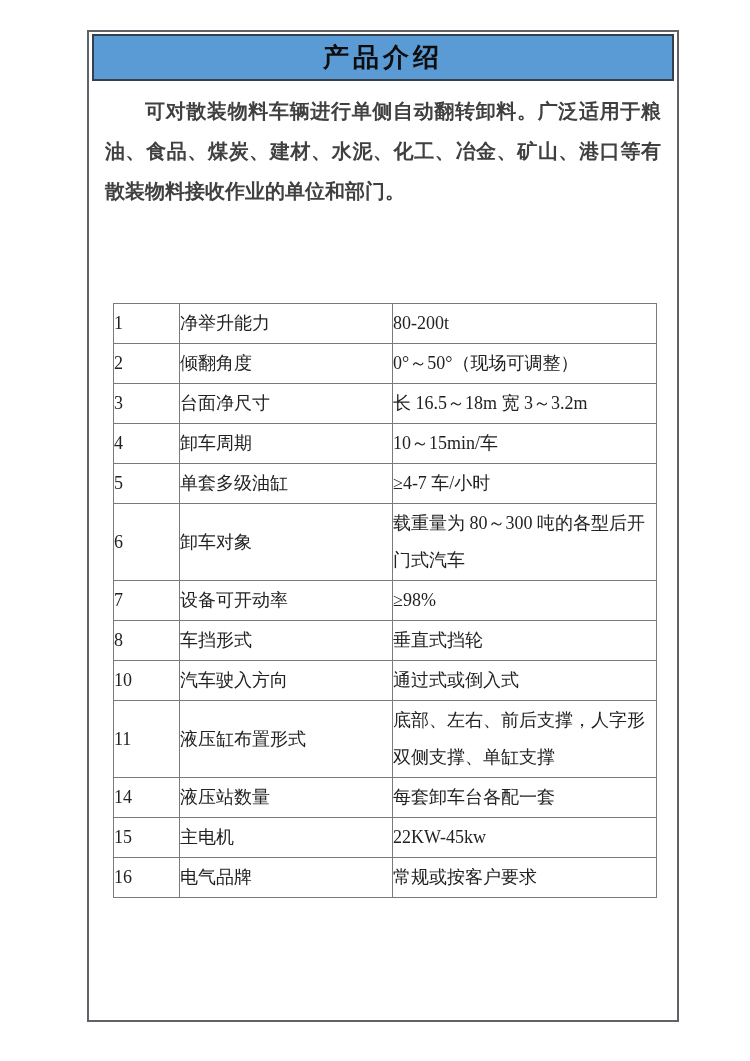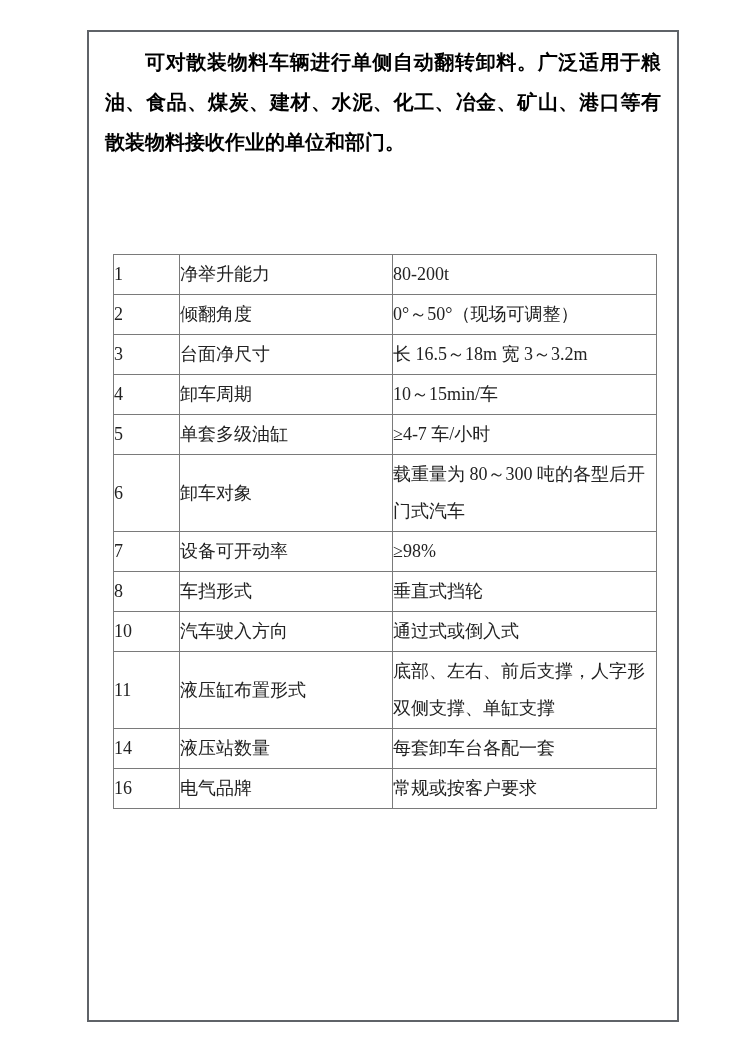--- a/index.html
+++ b/index.html
@@ -42,21 +42,21 @@
     height: 198px;
     padding: 10px 16px 4px 16px;
     overflow: hidden;
   }
   .intro-body p {
     font-size: 20px;
     font-weight: bold;
     line-height: 40px;
     text-align: justify;
     text-indent: 2em;
-    color: #000000;
+    color: #404040;
   }
   .table-section {
     padding: 24px 0 0 24px;
   }
   table.params-table {
     border-collapse: collapse;
     width: 543px;
     table-layout: fixed;
   }
   table.params-table td {
@@ -71,20 +71,23 @@
   td.c-no    { width: 66px;  padding-left: 10px; }
   td.c-name  { width: 213px; padding-left: 21px; }
   td.c-value { width: 264px; padding-left: 13px; }
 </style>
 </head>
 <body>
 
 <div class="page">
   <div class="content-frame">
 
+    <div class="section-band">
+      <span class="band-title">产品介绍</span>
+    </div>
 
     <div class="intro-body">
       <p>可对散装物料车辆进行单侧自动翻转卸料。广泛适用于粮油、食品、煤炭、建材、水泥、化工、冶金、矿山、港口等有散装物料接收作业的单位和部门。</p>
     </div>
 
 
     <div class="table-section">
       <table class="params-table">
         <tbody>
 
@@ -148,20 +151,25 @@
               <td class="c-value">底部、左右、前后支撑，人字形双侧支撑、单缸支撑</td>
             </tr>
 
 
             <tr>
               <td class="c-no">14</td>
               <td class="c-name">液压站数量</td>
               <td class="c-value">每套卸车台各配一套</td>
             </tr>
 
+            <tr>
+              <td class="c-no">15</td>
+              <td class="c-name">主电机</td>
+              <td class="c-value">22KW-45kw</td>
+            </tr>
 
             <tr>
               <td class="c-no">16</td>
               <td class="c-name">电气品牌</td>
               <td class="c-value">常规或按客户要求</td>
             </tr>
 
           </tbody>
       </table>
     </div>

